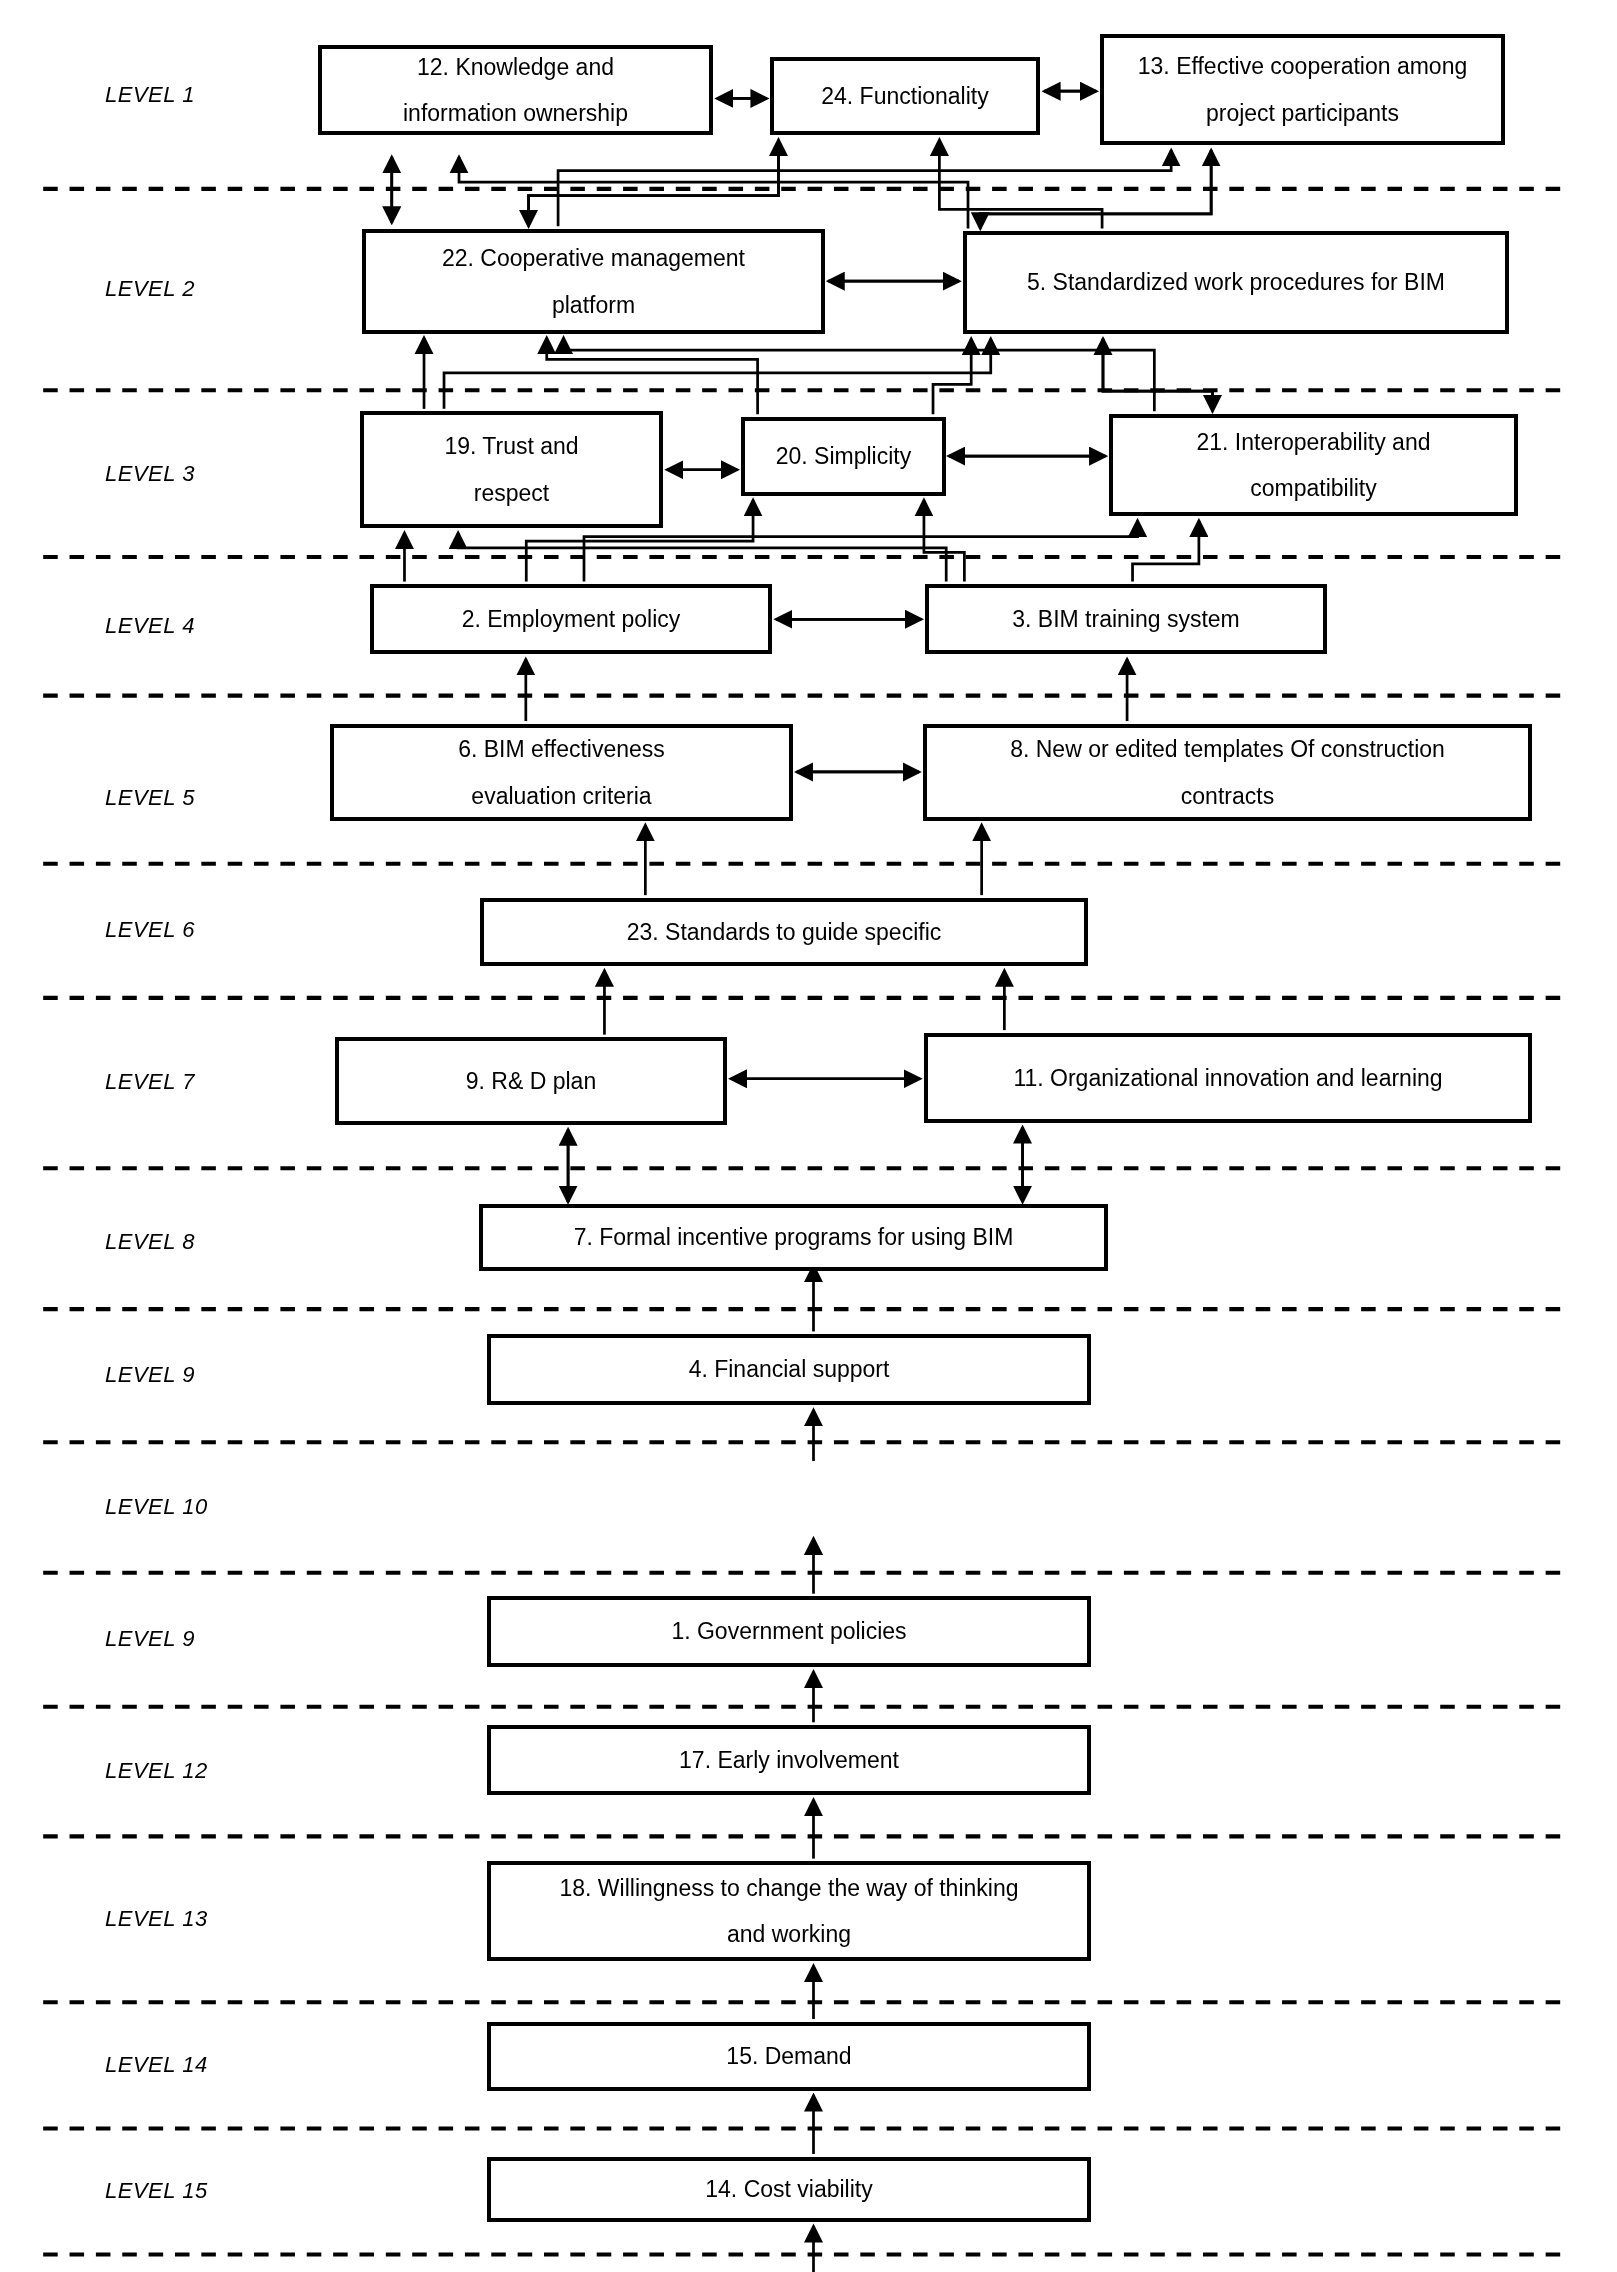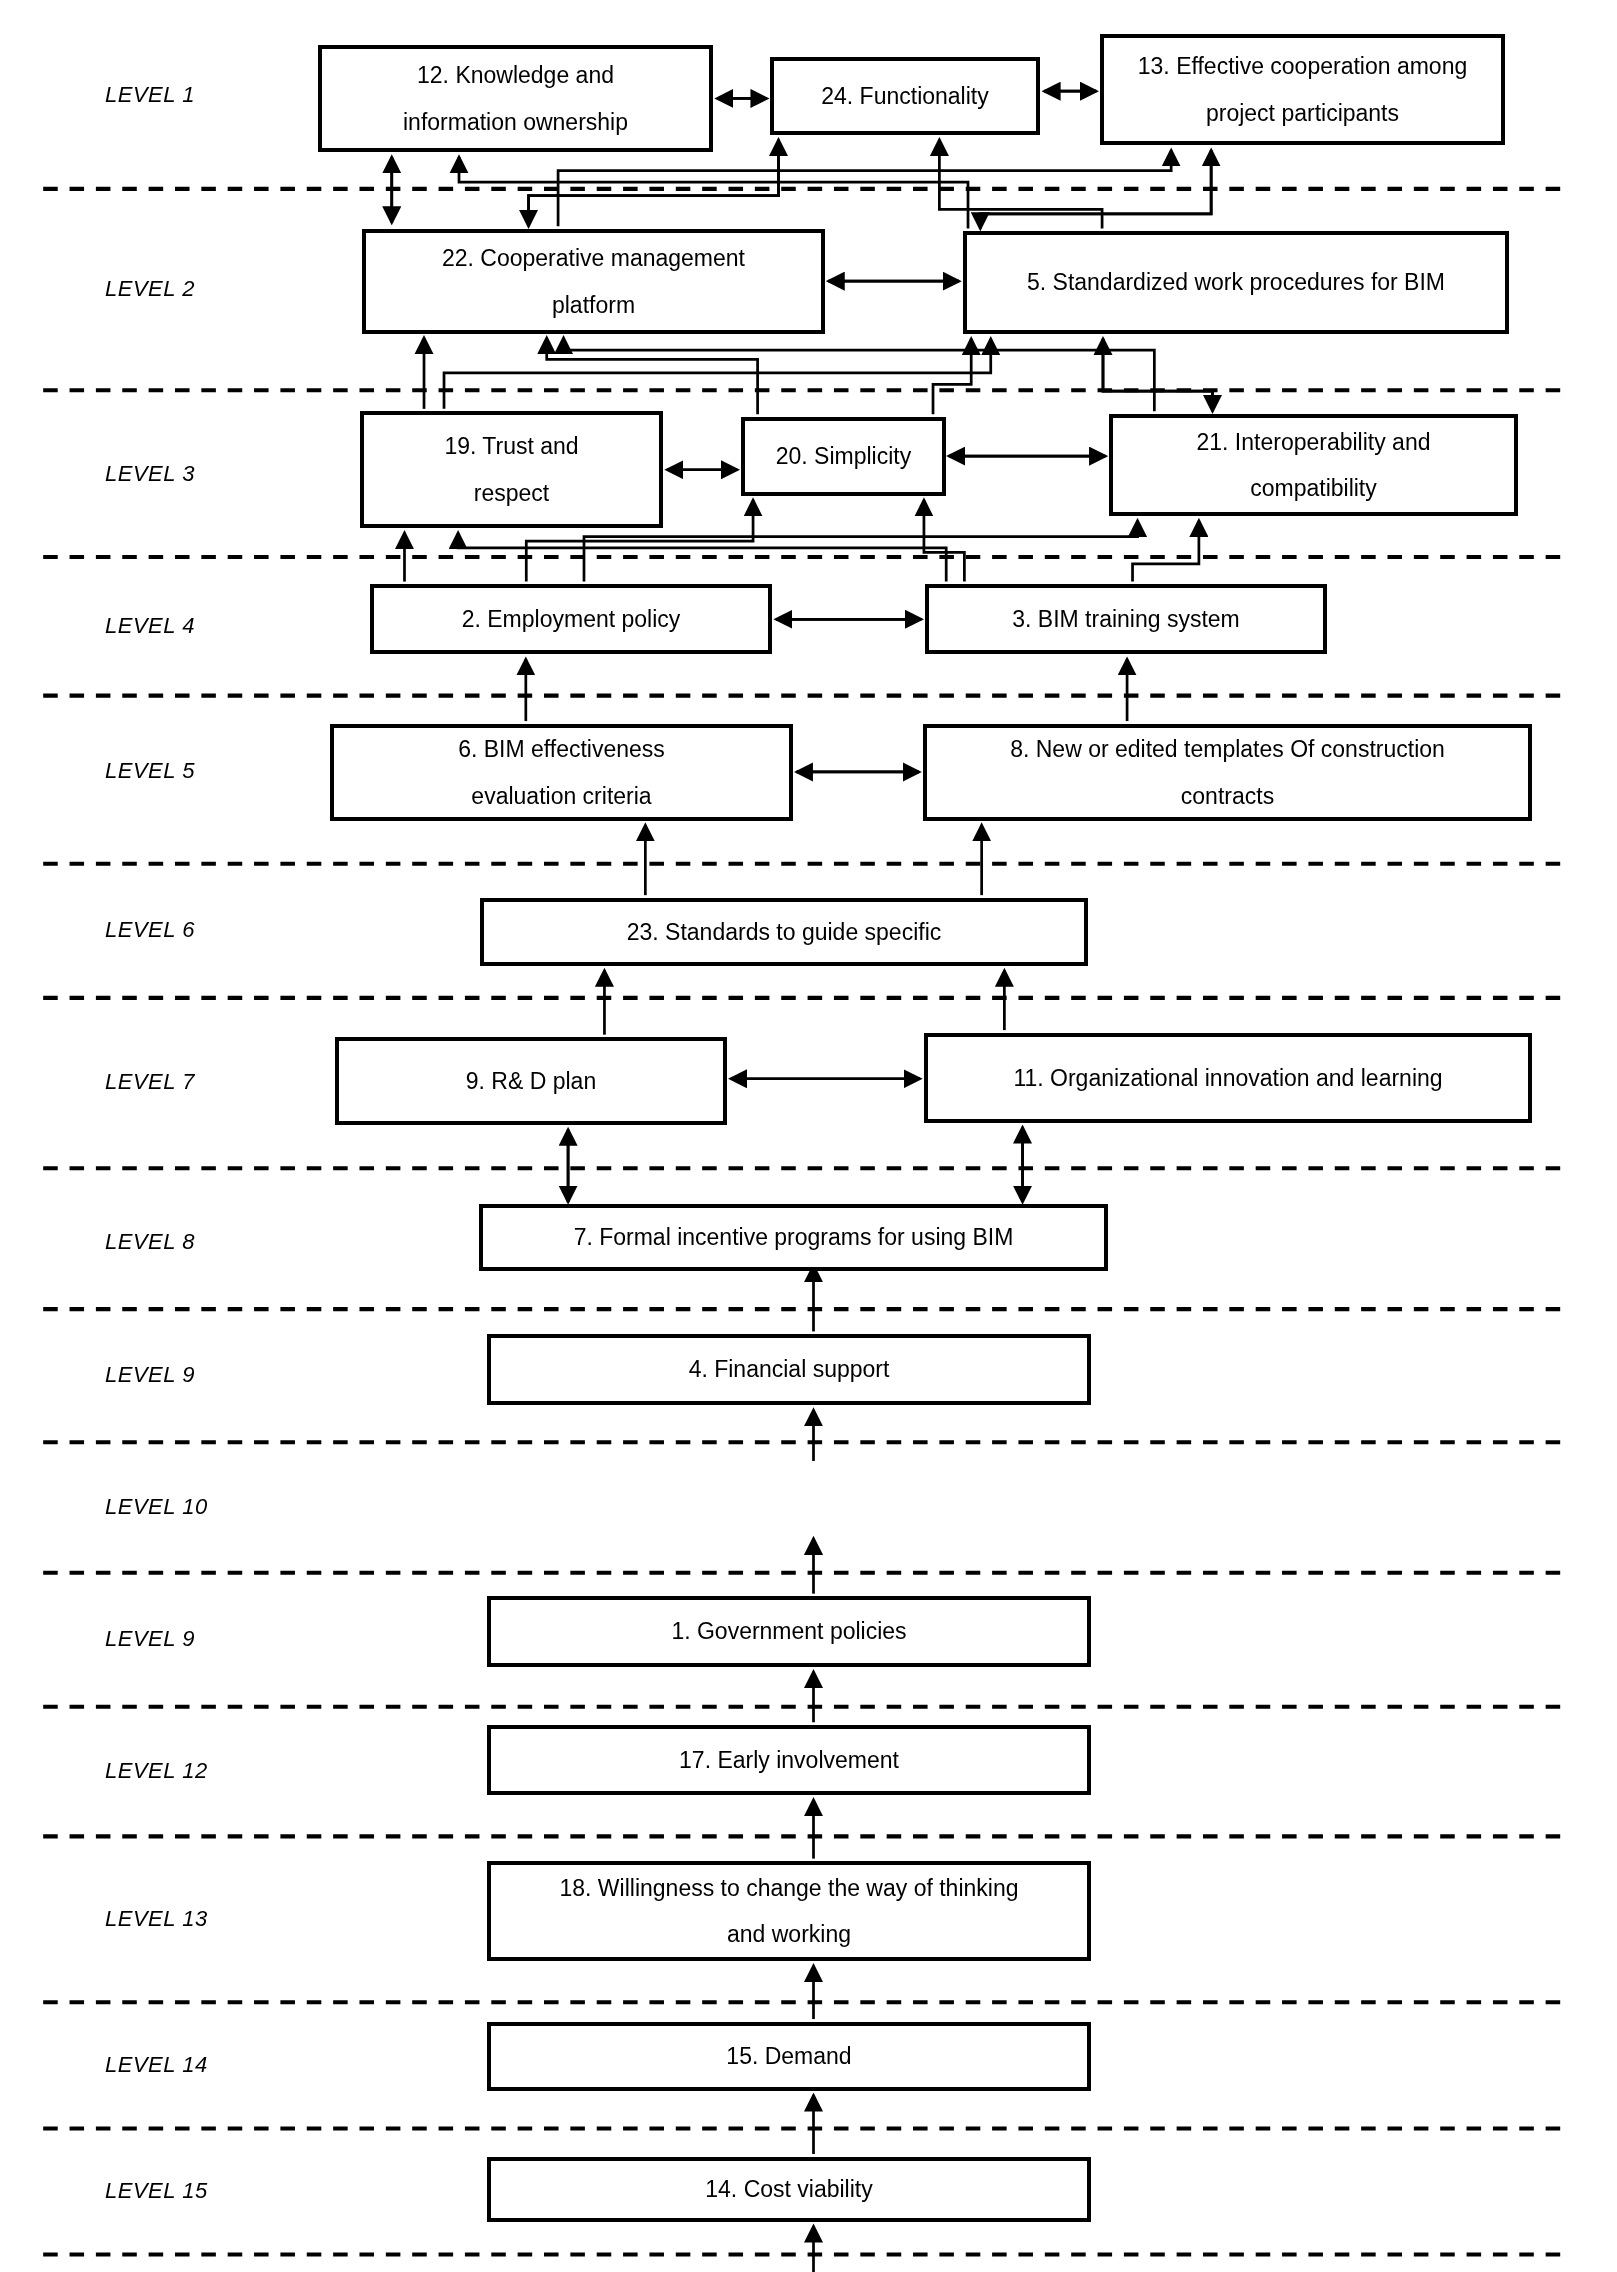--- a/index.html
+++ b/index.html
@@ -105,33 +105,33 @@
       <path d="M1790,4442 L1790,4325" marker-end="url(#ah)"></path>
       <path d="M1790,4739 L1790,4610" marker-end="url(#ah)"></path>
       <path d="M1790,5017 L1790,4898" marker-end="url(#ah)"></path>
     </g>
   </svg>
 
   <div class="lvl" style="top:82px">LEVEL 1</div>
   <div class="lvl" style="top:276px">LEVEL 2</div>
   <div class="lvl" style="top:461px">LEVEL 3</div>
   <div class="lvl" style="top:613px">LEVEL 4</div>
-  <div class="lvl" style="top:758px">LEVEL 5</div>
+  <div class="lvl" style="top:785px">LEVEL 5</div>
   <div class="lvl" style="top:917px">LEVEL 6</div>
   <div class="lvl" style="top:1069px">LEVEL 7</div>
   <div class="lvl" style="top:1229px">LEVEL 8</div>
   <div class="lvl" style="top:1362px">LEVEL 9</div>
   <div class="lvl" style="top:1494px">LEVEL 10</div>
   <div class="lvl" style="top:1626px">LEVEL 9</div>
   <div class="lvl" style="top:1758px">LEVEL 12</div>
   <div class="lvl" style="top:1906px">LEVEL 13</div>
   <div class="lvl" style="top:2052px">LEVEL 14</div>
   <div class="lvl" style="top:2178px">LEVEL 15</div>
 
-  <div class="box" style="left:318px;top:45px;width:395px;height:107px;padding:0 78px">12. Knowledge and information ownership</div>
+  <div class="box" style="left:318px;top:45px;width:395px;height:90px;padding:0 78px">12. Knowledge and information ownership</div>
   <div class="box" style="left:770px;top:57px;width:270px;height:78px">24. Functionality</div>
   <div class="box" style="left:1100px;top:34px;width:405px;height:111px;padding:0 27px">13. Effective cooperation among project participants</div>
 
   <div class="box" style="left:362px;top:229px;width:463px;height:105px;padding:0 47px">22. Cooperative management platform</div>
   <div class="box" style="left:963px;top:231px;width:546px;height:103px;padding:8px 55px">5. Standardized work procedures for BIM</div>
 
   <div class="box" style="left:360px;top:411px;width:303px;height:117px;padding:0 56px">19. Trust and respect</div>
   <div class="box" style="left:741px;top:417px;width:205px;height:79px">20. Simplicity</div>
   <div class="box" style="left:1109px;top:414px;width:409px;height:102px;padding:0 59px">21. Interoperability and compatibility</div>
 

